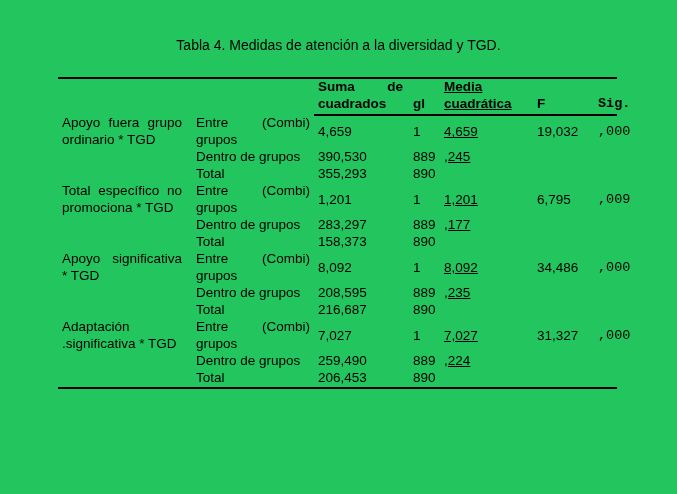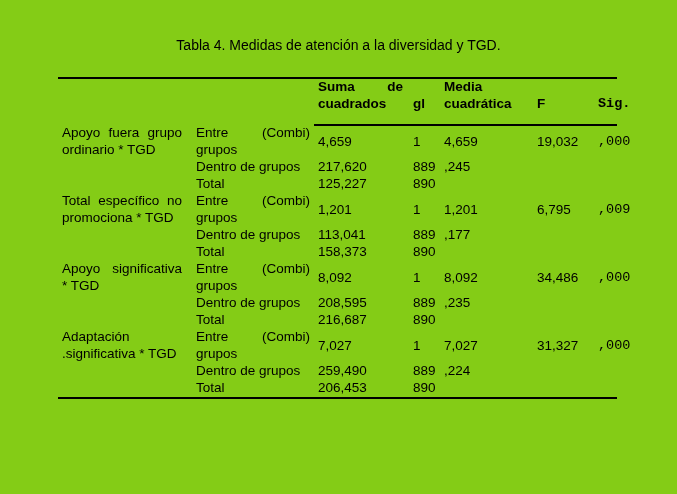--- a/index.html
+++ b/index.html
@@ -1,18 +1,18 @@
 <!DOCTYPE html>
 <html><head>
 <meta charset="utf-8">
 <style>
   html, body { margin: 0; padding: 0; background: #ffffff; }
   .page {
     width: 677px; height: 494px;
-    background: #84cc16;
+    background: #22c55e;
     color: #000000;
     font-family: "Liberation Sans", sans-serif;
     position: relative;
     overflow: hidden;
   }
   .caption {
     padding-top: 37px;
     text-align: center;
     font-size: 14px;
     line-height: 17px;
@@ -28,27 +28,27 @@
     line-height: 16.5px;
   }
   th, td {
     padding: 0;
     font-weight: normal;
     text-align: left;
     vertical-align: top;
     overflow: visible;
   }
   thead tr { height: 35px; }
-  thead th { font-weight: bold; vertical-align: bottom; padding-bottom: 12px; }
+  thead th { font-weight: bold; vertical-align: bottom; padding-bottom: 2px; }
   th.u { border-bottom: 2px solid #000; }
   .c1 { padding-left: 4px; padding-right: 10px; margin-top: 17px; }
   .c2 { padding-left: 4px; padding-right: 4px; }
   .c3 { padding-left: 4px; padding-right: 6px; }
   .c4 { padding-left: 4px; margin-top: 43px; }
-  .c5 { padding-right: 8px; }
+  .c5 { padding-right: 8px; text-decoration: underline; }
   .c7 { white-space: nowrap; padding-left: 1px; font-family: Liberation Mono, monospace; }
   td.c1, td.c2 { text-align: justify; }
   th.c3, th.c5 { text-align: justify; }
   tr.row-entre { height: 34px; }
   tr.row-sub { height: 17px; }
   tr.row-entre td.num { vertical-align: middle; }
 </style>
 </head>
 <body>
 
@@ -81,46 +81,46 @@
           <td class="c1" rowspan="3">Apoyo fuera grupo ordinario * TGD</td>
           <td class="c2">Entre (Combi) grupos</td>
           <td class="c3 num">4,659</td>
           <td class="c4 num">1</td>
           <td class="c5 num">4,659</td>
           <td class="c6 num">19,032</td>
           <td class="c7 num">,000</td>
         </tr>
         <tr class="row-sub">
           <td class="c2">Dentro de grupos</td>
-          <td class="c3 num">217,620</td>
+          <td class="c3 num">390,530</td>
           <td class="c4 num">889</td>
           <td class="c5 num">,245</td>
           <td class="c6 num"></td>
           <td class="c7 num"></td>
         </tr>
         <tr class="row-sub">
           <td class="c2">Total</td>
-          <td class="c3 num">125,227</td>
+          <td class="c3 num">355,293</td>
           <td class="c4 num">890</td>
           <td class="c5 num"></td>
           <td class="c6 num"></td>
           <td class="c7 num"></td>
         </tr>
         <tr class="row-entre">
           <td class="c1" rowspan="3">Total específico no promociona * TGD</td>
           <td class="c2">Entre (Combi) grupos</td>
           <td class="c3 num">1,201</td>
           <td class="c4 num">1</td>
           <td class="c5 num">1,201</td>
           <td class="c6 num">6,795</td>
           <td class="c7 num">,009</td>
         </tr>
         <tr class="row-sub">
           <td class="c2">Dentro de grupos</td>
-          <td class="c3 num">113,041</td>
+          <td class="c3 num">283,297</td>
           <td class="c4 num">889</td>
           <td class="c5 num">,177</td>
           <td class="c6 num"></td>
           <td class="c7 num"></td>
         </tr>
         <tr class="row-sub">
           <td class="c2">Total</td>
           <td class="c3 num">158,373</td>
           <td class="c4 num">890</td>
           <td class="c5 num"></td>

